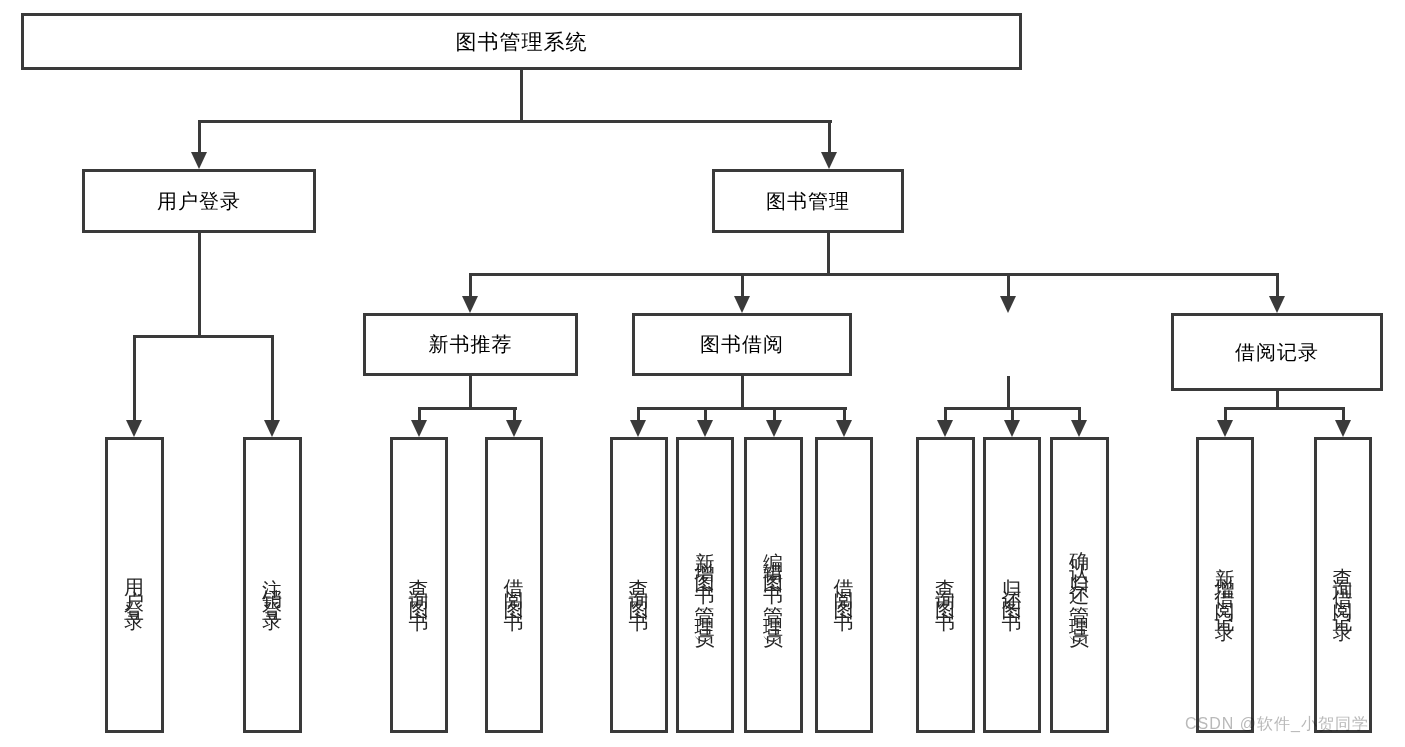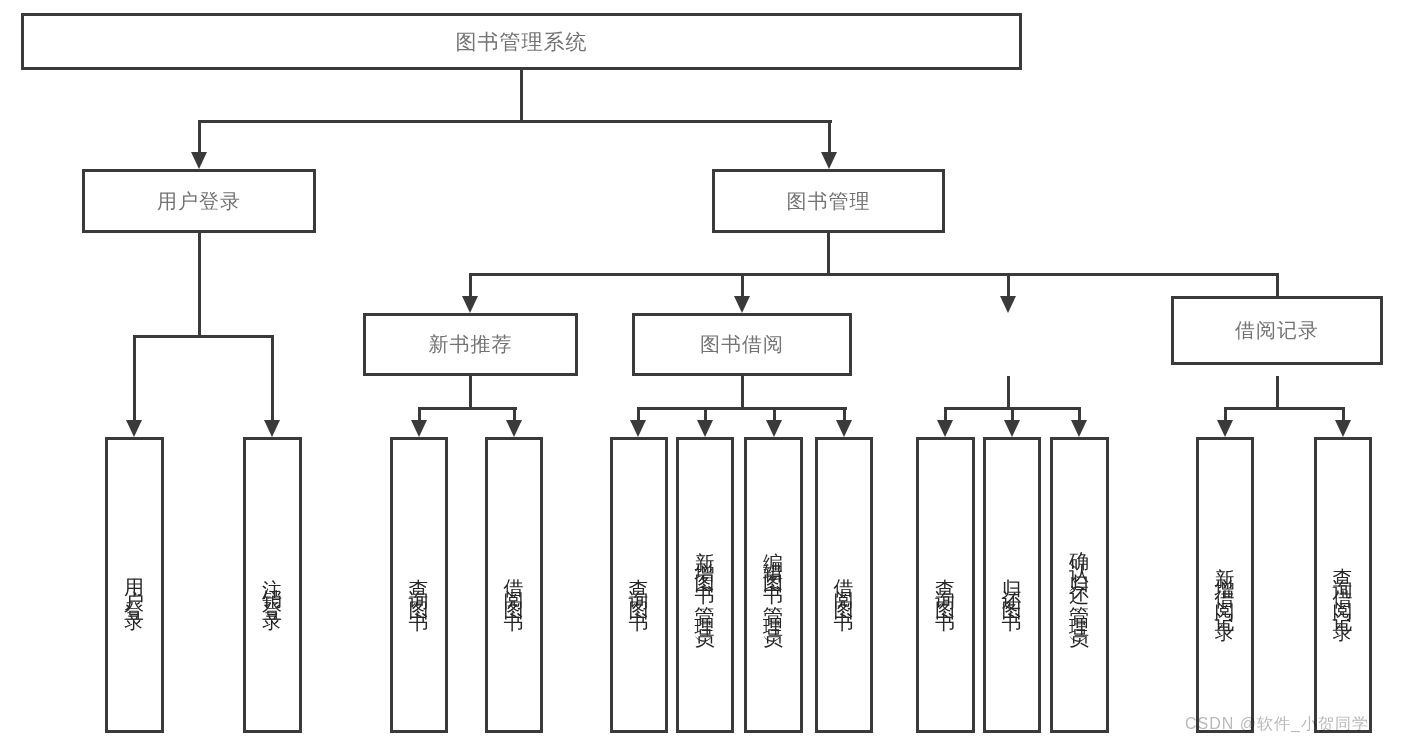--- a/index.html
+++ b/index.html
@@ -6,21 +6,21 @@
   body { font-family:"Liberation Sans", sans-serif; background:#ffffff; }
   #canvas {
     position:relative; width:1405px; height:747px; background:#ffffff;
     overflow:hidden; color:#262626;
   }
   .box {
     position:absolute; box-sizing:border-box; background:#ffffff;
     border:3px solid #3a3a3a; display:flex; align-items:center; justify-content:center;
     z-index:2;
   }
-  .hlabel { font-size:20px; letter-spacing:1px; color:#737373; white-space:nowrap; }
+  .hlabel { font-size:20px; letter-spacing:1px; color:#000000; white-space:nowrap; }
   .root-label { font-size:21px; }
   .leaf span {
     writing-mode:vertical-rl; line-height:1; font-size:20px; letter-spacing:11px;
     color:#262626; white-space:nowrap;
   }
   .vline { position:absolute; width:3px; background:#3a3a3a; z-index:1; }
   .hline { position:absolute; height:3px; background:#3a3a3a; z-index:1; }
   .arrow {
     position:absolute; width:0; height:0; z-index:1;
     border-left:8px solid transparent; border-right:8px solid transparent;
@@ -43,21 +43,21 @@
   <div class="vline" style="left:520px;top:70px;height:53px"></div>
   <div class="hline" style="left:198px;top:120px;width:634px"></div>
   <div class="vline" style="left:198px;top:120px;height:32px"></div>
   <div class="arrow" style="left:191px;top:152px"></div>
   <div class="vline" style="left:828px;top:120px;height:32px"></div>
   <div class="arrow" style="left:821px;top:152px"></div>
 
   <div class="box" style="left:82px;top:169px;width:234px;height:64px">
     <span class="hlabel">用户登录</span>
   </div>
-  <div class="box" style="left:712px;top:169px;width:233px;height:64px">
+  <div class="box" style="left:712px;top:169px;width:192px;height:64px">
     <span class="hlabel">图书管理</span>
   </div>
 
   <div class="vline" style="left:198px;top:233px;height:105px"></div>
   <div class="hline" style="left:133px;top:335px;width:141px"></div>
   <div class="vline" style="left:133px;top:335px;height:85px"></div>
   <div class="arrow" style="left:126px;top:420px"></div>
   <div class="vline" style="left:271px;top:335px;height:85px"></div>
   <div class="arrow" style="left:264px;top:420px"></div>
 
@@ -71,21 +71,21 @@
   <div class="arrow" style="left:1000px;top:296px"></div>
   <div class="vline" style="left:1276px;top:273px;height:23px"></div>
   <div class="arrow" style="left:1269px;top:296px"></div>
 
   <div class="box" style="left:363px;top:313px;width:215px;height:63px">
     <span class="hlabel">新书推荐</span>
   </div>
   <div class="box" style="left:632px;top:313px;width:220px;height:63px">
     <span class="hlabel">图书借阅</span>
   </div>
-  <div class="box" style="left:1171px;top:296px;width:212px;height:69px">
+  <div class="box" style="left:1171px;top:313px;width:212px;height:78px">
     <span class="hlabel">借阅记录</span>
   </div>
 
   <div class="vline" style="left:469px;top:376px;height:34px"></div>
   <div class="hline" style="left:418px;top:407px;width:99px"></div>
   <div class="vline" style="left:418px;top:407px;height:13px"></div>
   <div class="arrow" style="left:411px;top:420px"></div>
   <div class="vline" style="left:513px;top:407px;height:13px"></div>
   <div class="arrow" style="left:506px;top:420px"></div>
 

